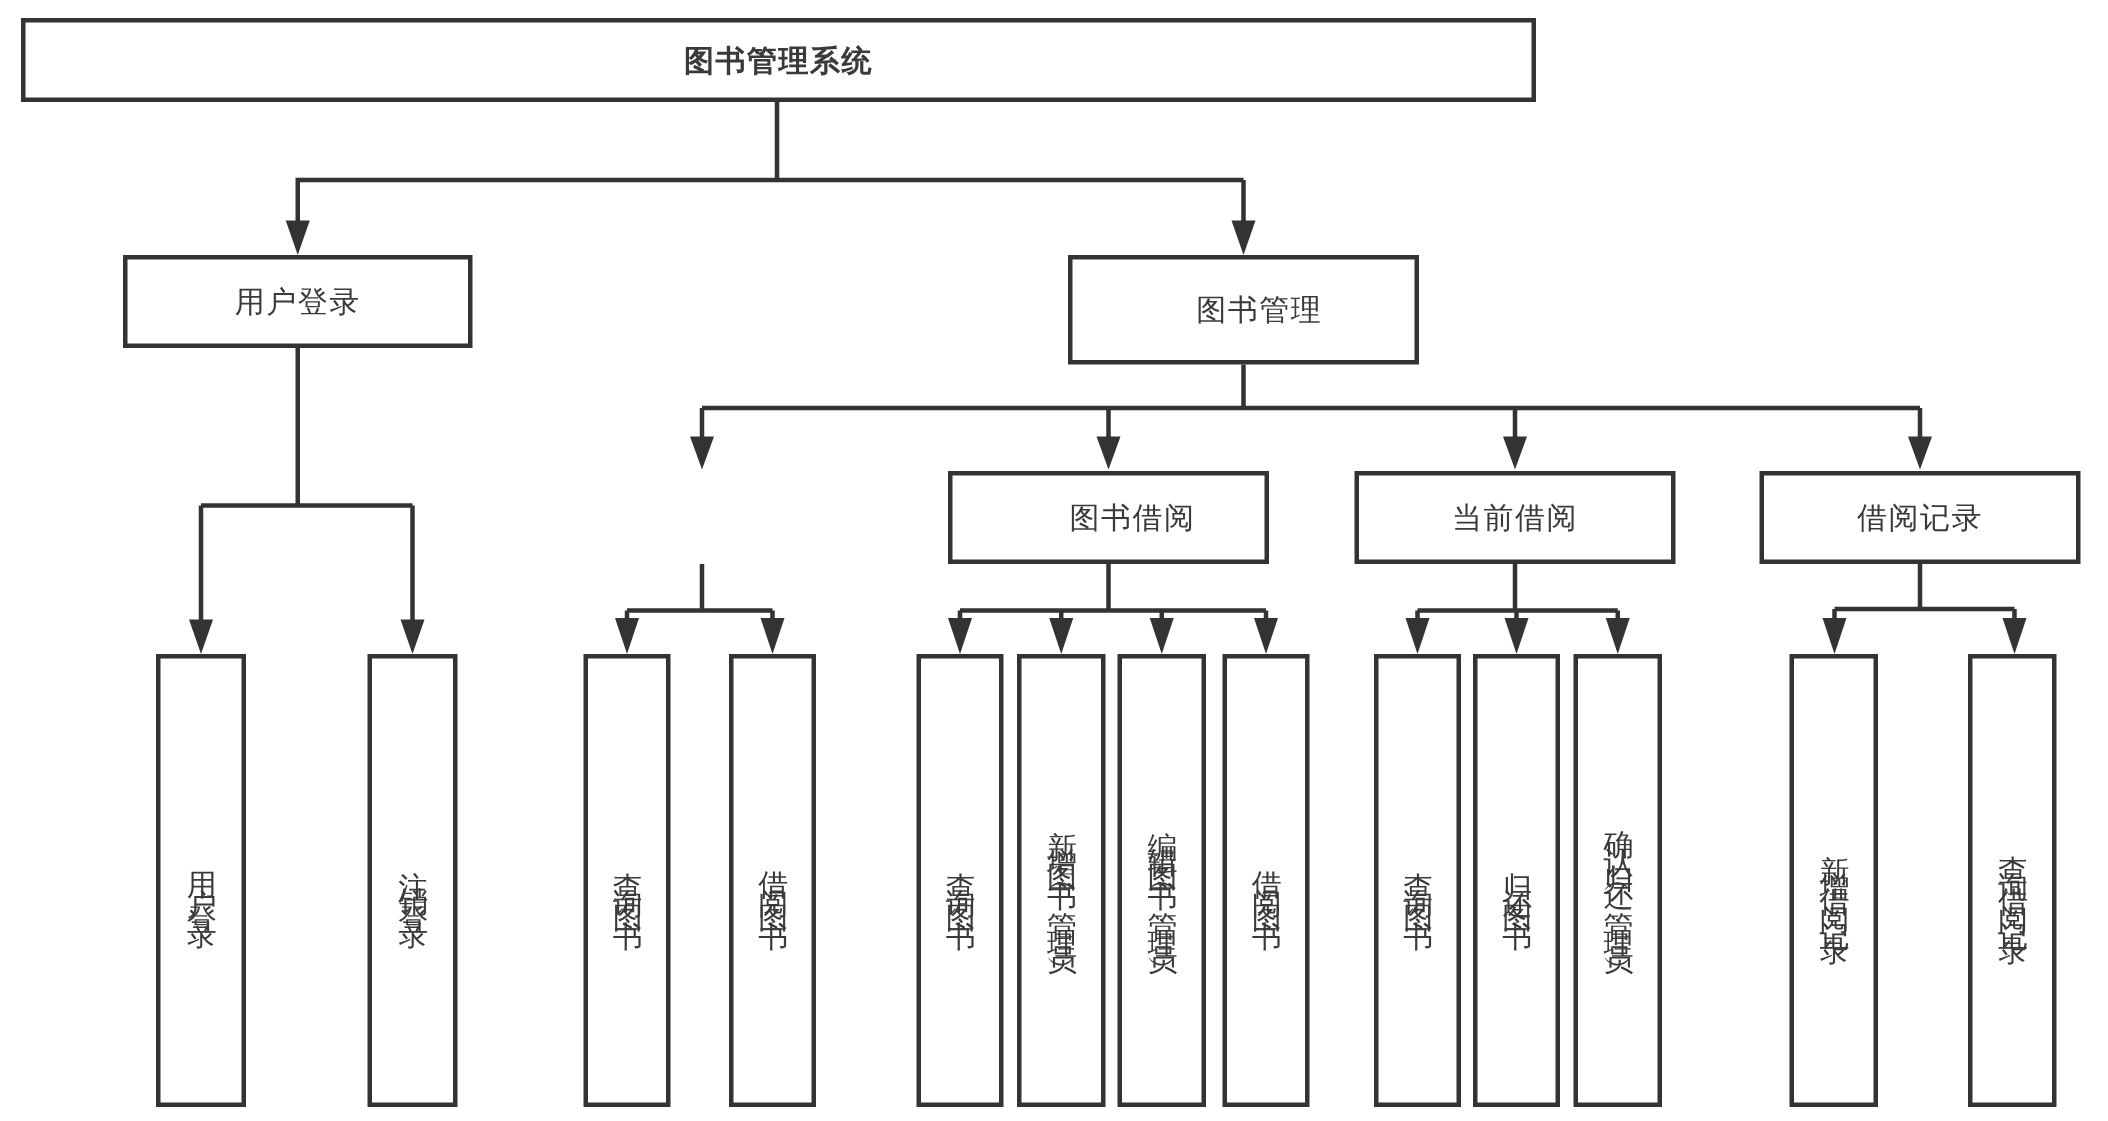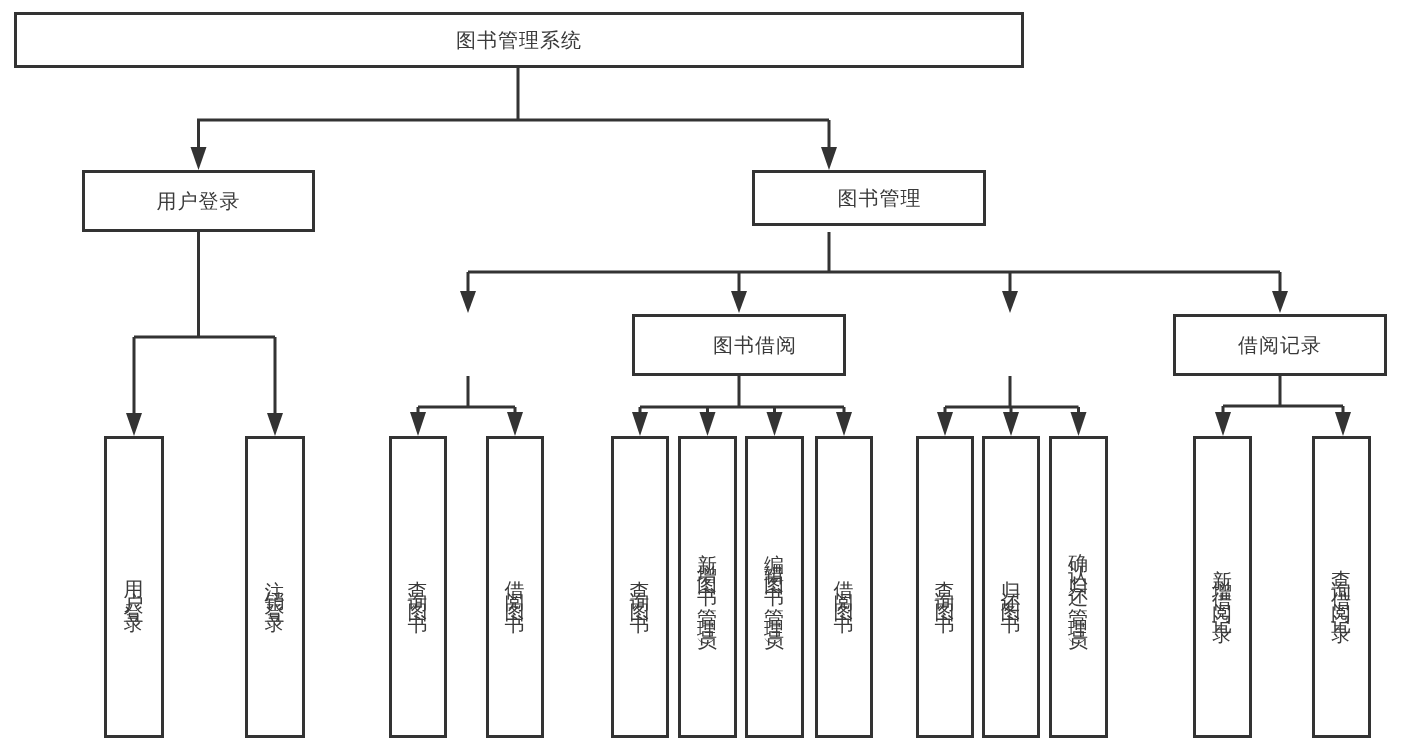--- a/index.html
+++ b/index.html
@@ -101,33 +101,36 @@
       <polygon points="766.5,412 782.5,412 774.5,436"></polygon>
       <polygon points="836,412 852,412 844,436"></polygon>
       <polygon points="937,412 953,412 945,436"></polygon>
       <polygon points="1003,412 1019,412 1011,436"></polygon>
       <polygon points="1070.5,412 1086.5,412 1078.5,436"></polygon>
       <polygon points="1215,412 1231,412 1223,436"></polygon>
       <polygon points="1335,412 1351,412 1343,436"></polygon>
     </g>
   </svg>
 
-  <div class="node hnode" style="left:14px; top:12px; width:1010px; height:56px;">
+  <div class="node hnode" style="left:14px; top:12px; width:1010px; height:56px;font-weight:bold;">
     <span class="lbl">图书管理系统</span>
   </div>
 
   <div class="node hnode" style="left:82px; top:170px; width:233px; height:62px;">
     <span class="lbl">用户登录</span>
   </div>
-  <div class="node hnode" style="left:752px; top:170px; width:234px; height:56px;padding-left:21px;">
+  <div class="node hnode" style="left:712px; top:170px; width:234px; height:73px;padding-left:21px;">
     <span class="lbl">图书管理</span>
   </div>
 
   <div class="node hnode" style="left:632px; top:314px; width:214px; height:62px;padding-left:32px;">
     <span class="lbl">图书借阅</span>
+  </div>
+  <div class="node hnode" style="left:903px; top:314px; width:214px; height:62px;">
+    <span class="lbl">当前借阅</span>
   </div>
   <div class="node hnode" style="left:1173px; top:314px; width:214px; height:62px;">
     <span class="lbl">借阅记录</span>
   </div>
 
   <div class="node vnode" style="left:104px; top:436px; width:60px; height:302px;">
     <span class="lbl">用户登录</span>
   </div>
   <div class="node vnode" style="left:245px; top:436px; width:60px; height:302px;">
     <span class="lbl">注销登录</span>

